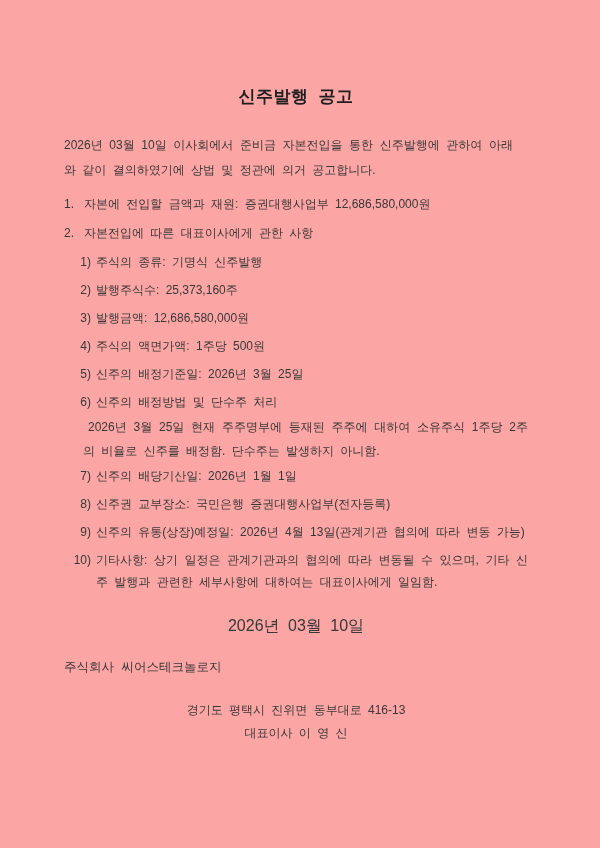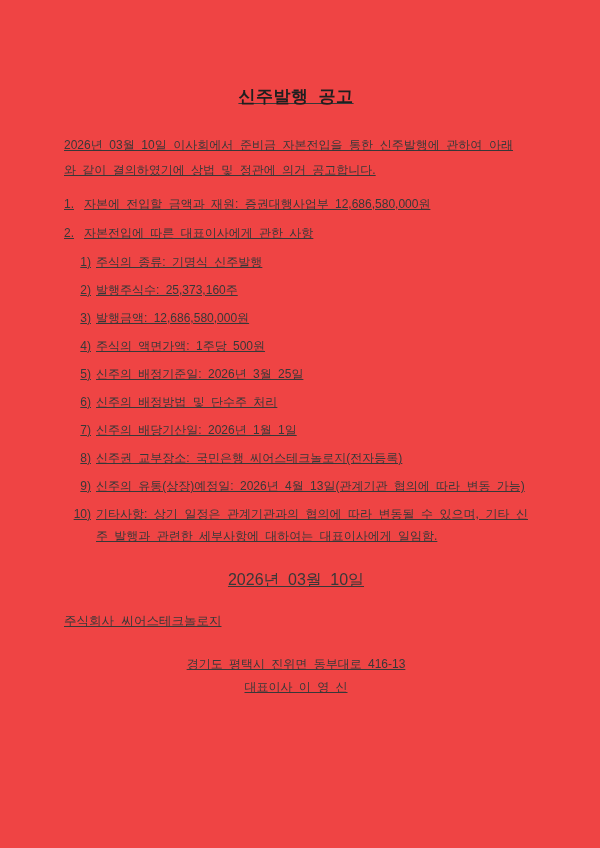--- a/index.html
+++ b/index.html
@@ -4,27 +4,26 @@
 <style>
   html, body {
     margin: 0;
     padding: 0;
     background: #ffffff;
   }
   .page {
     position: relative;
     width: 600px;
     height: 848px;
-    background: #ef4444;
+    background: #fca5a5;
     box-sizing: border-box;
     padding: 86px 72px 40px 64px;
     font-family: "Liberation Sans", "DejaVu Sans", sans-serif;
     color: #383838;
     overflow: hidden;
-    text-decoration: underline;
   }
   .title {
     font-size: 17px;
     line-height: 22px;
     font-weight: bold;
     text-align: center;
     color: #1f1f1f;
     word-spacing: 5px;
     letter-spacing: 0.5px;
   }
@@ -129,29 +128,30 @@
     <div class="row sub">
       <span class="no sub-no">5)</span>
       <span class="txt">신주의 배정기준일: 2026년 3월 25일</span>
     </div>
 
     <div class="row sub">
       <span class="no sub-no">6)</span>
       <span class="txt">신주의 배정방법 및 단수주 처리</span>
     </div>
 
+    <p class="note">2026년 3월 25일 현재 주주명부에 등재된 주주에 대하여 소유주식 1주당 2주의 비율로 신주를 배정함. 단수주는 발생하지 아니함.</p>
 
     <div class="row sub">
       <span class="no sub-no">7)</span>
       <span class="txt">신주의 배당기산일: 2026년 1월 1일</span>
     </div>
 
     <div class="row sub">
       <span class="no sub-no">8)</span>
-      <span class="txt">신주권 교부장소: 국민은행 씨어스테크놀로지(전자등록)</span>
+      <span class="txt">신주권 교부장소: 국민은행 증권대행사업부(전자등록)</span>
     </div>
 
     <div class="row sub">
       <span class="no sub-no">9)</span>
       <span class="txt">신주의 유통(상장)예정일: 2026년 4월 13일(관계기관 협의에 따라 변동 가능)</span>
     </div>
 
     <div class="row sub wrap">
       <span class="no sub-no">10)</span>
       <span class="txt">기타사항: 상기 일정은 관계기관과의 협의에 따라 변동될 수 있으며, 기타 신주 발행과 관련한 세부사항에 대하여는 대표이사에게 일임함.</span>

